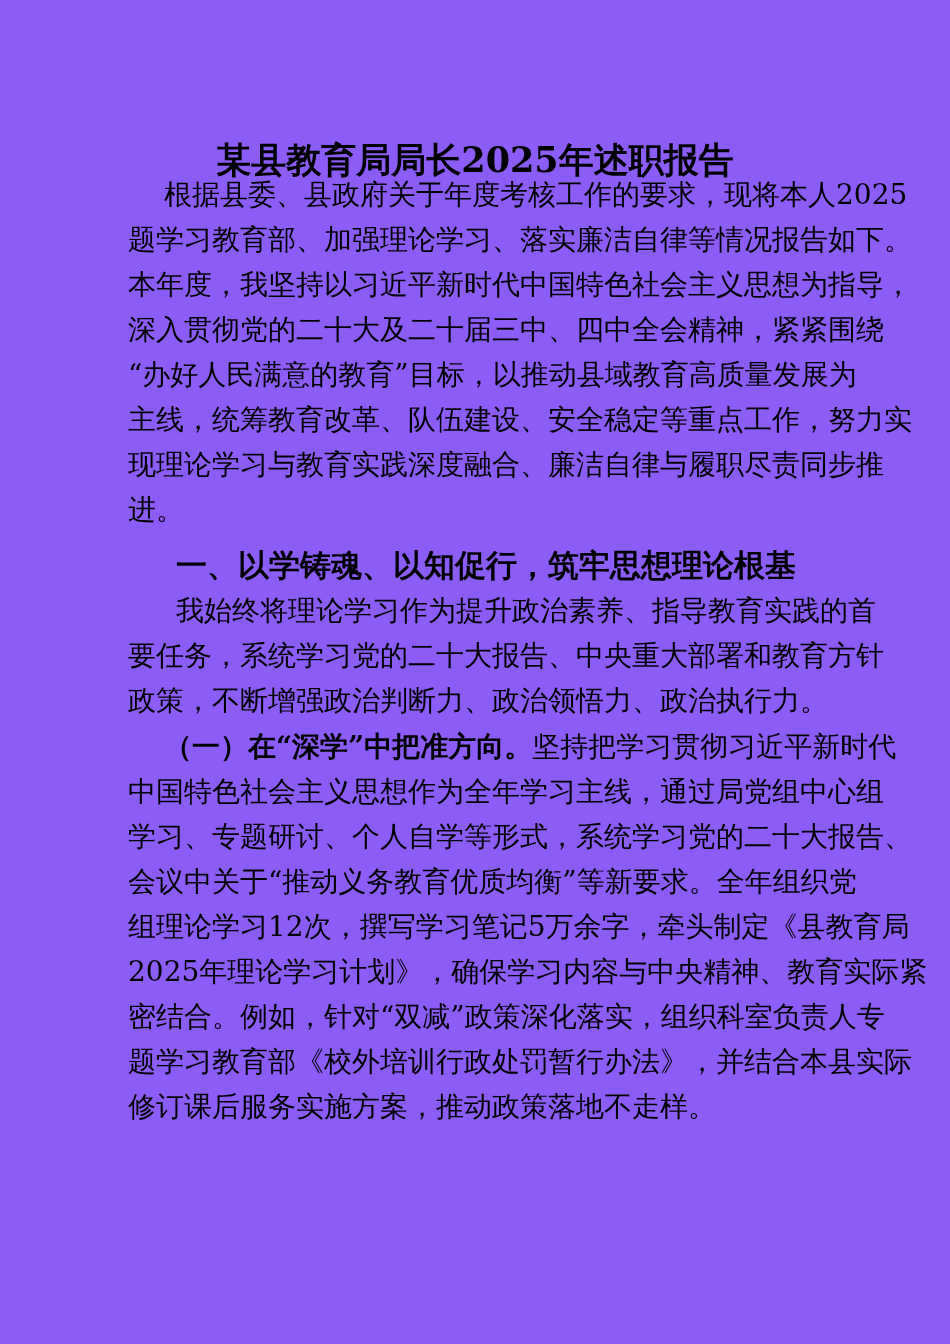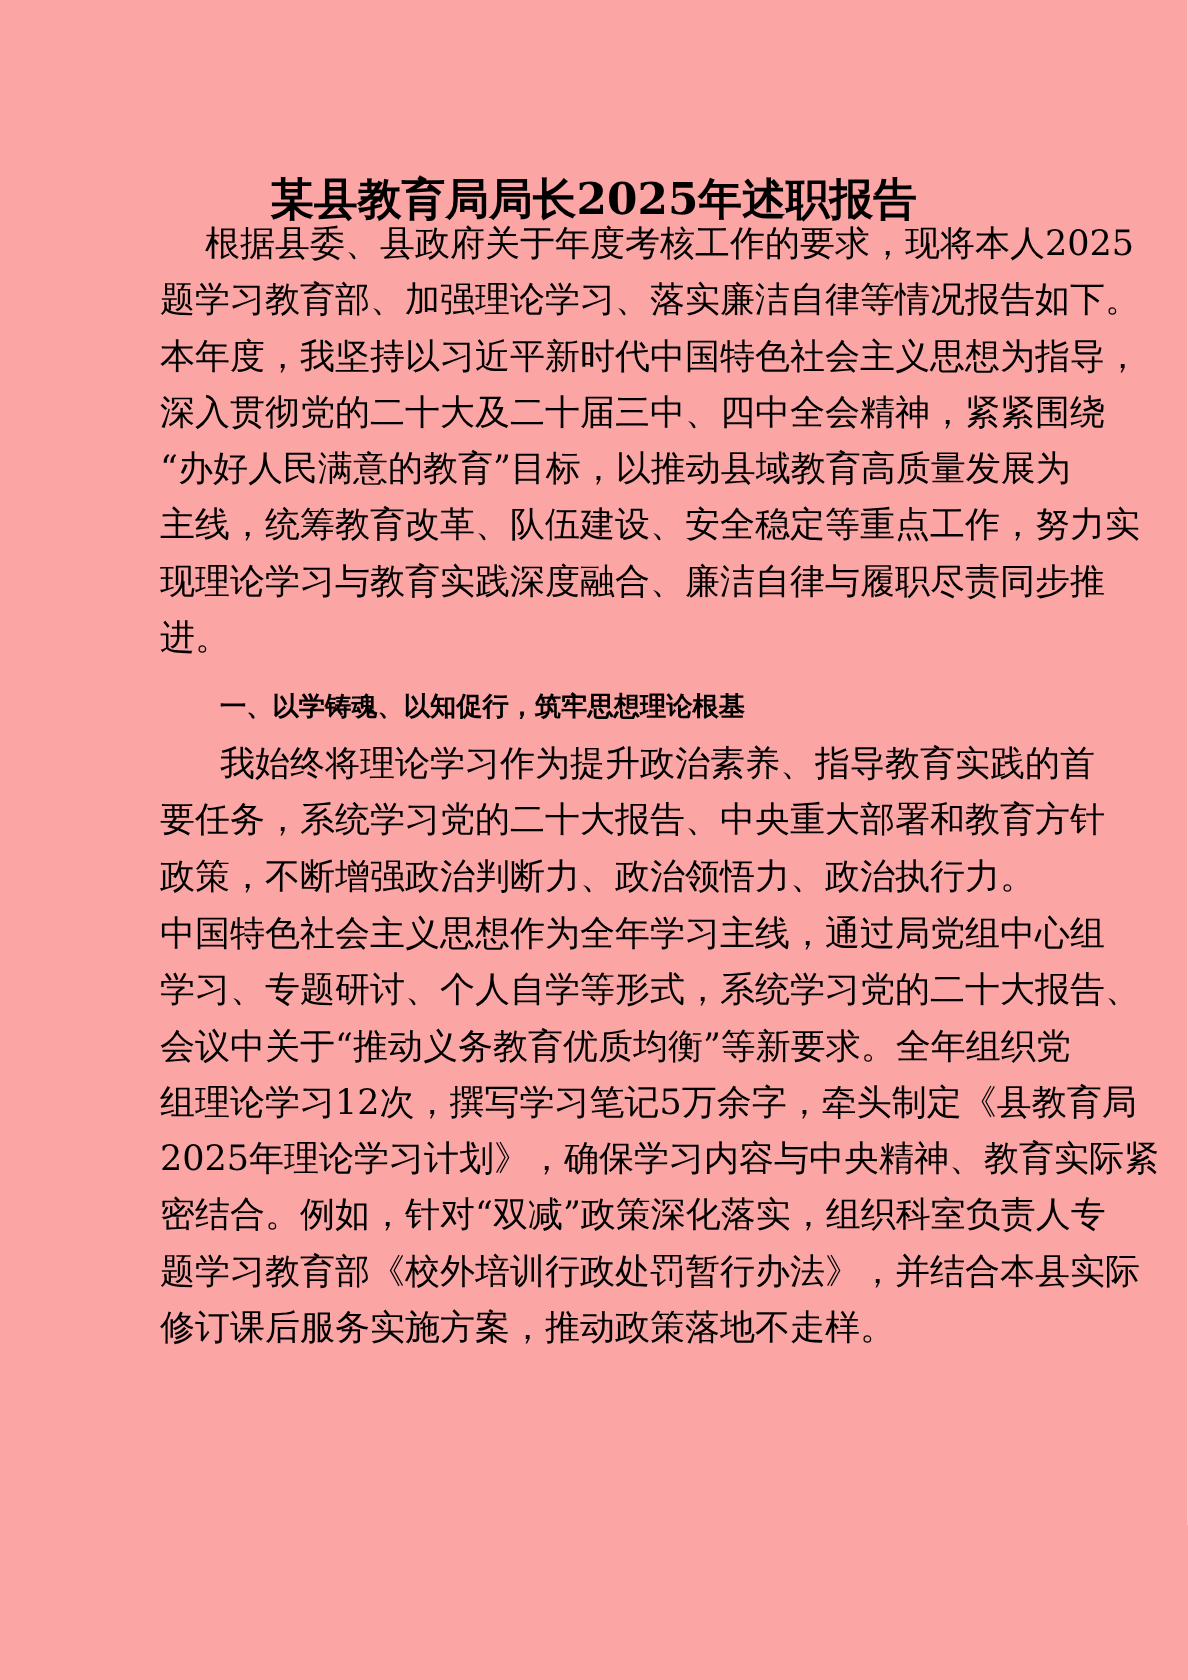--- a/index.html
+++ b/index.html
@@ -1,28 +1,28 @@
 <!DOCTYPE html>
 <html><head>
 <meta charset="utf-8">
 <style>
   html, body { margin: 0; padding: 0; background: #ffffff; }
   body { width: 950px; height: 1344px; position: relative; overflow: hidden;
          font-family: "DejaVu Serif", "Liberation Serif", serif; color: #000; }
-  .page { position: absolute; left: 0; top: 0; width: 950px; height: 1344px; background: #fca5a5; }
+  .page { position: absolute; left: 0; top: 0; width: 950px; height: 1344px; background: #8b5cf6; }
   .title { position: absolute; left: 0; width: 950px; top: 136px; text-align: center;
            font-family: "DejaVu Serif", "Liberation Serif", serif; font-weight: bold;
            font-size: 35px; line-height: 48px; letter-spacing: 0px; }
   .body-block { position: absolute; left: 128px; width: 696px; }
   .line { display: block; height: 45px; line-height: 45px; font-size: 28px;
           white-space: nowrap; text-align: justify; text-align-last: justify; }
   .line.last { text-align-last: left; }
   .line.indent { padding-left: 48px; }
   .line.indent-s { padding-left: 36px; }
-  .heading1 { font-family: "DejaVu Sans", "Liberation Sans", sans-serif; font-weight: bold; font-size: 21px; }
+  .heading1 { font-family: "DejaVu Sans", "Liberation Sans", sans-serif; font-weight: bold; font-size: 31px; }
   .lead-bold { font-weight: bold; }
 </style>
 </head>
 <body>
 
 <div class="page">
 
   <div class="title">某县教育局局长2025年述职报告</div>
 
   <div class="body-block" style="top:172px;">
@@ -37,20 +37,21 @@
   </div>
 
   <div class="body-block" style="top:543px;">
     <span class="line last indent heading1">一、以学铸魂、以知促行，筑牢思想理论根基</span>
     <span class="line indent">我始终将理论学习作为提升政治素养、指导教育实践的首</span>
     <span class="line">要任务，系统学习党的二十大报告、中央重大部署和教育方针</span>
     <span class="line last">政策，不断增强政治判断力、政治领悟力、政治执行力。</span>
   </div>
 
   <div class="body-block" style="top:724px;">
+    <span class="line indent-s"><span class="lead-bold">（一）在“深学”中把准方向。</span><span>坚持把学习贯彻习近平新时代</span></span>
     <span class="line">中国特色社会主义思想作为全年学习主线，通过局党组中心组</span>
     <span class="line">学习、专题研讨、个人自学等形式，系统学习党的二十大报告、</span>
     <span class="line">会议中关于“推动义务教育优质均衡”等新要求。全年组织党</span>
     <span class="line">组理论学习12次，撰写学习笔记5万余字，牵头制定《县教育局</span>
     <span class="line">2025年理论学习计划》，确保学习内容与中央精神、教育实际紧</span>
     <span class="line">密结合。例如，针对“双减”政策深化落实，组织科室负责人专</span>
     <span class="line">题学习教育部《校外培训行政处罚暂行办法》，并结合本县实际</span>
     <span class="line last">修订课后服务实施方案，推动政策落地不走样。</span>
   </div>
 

